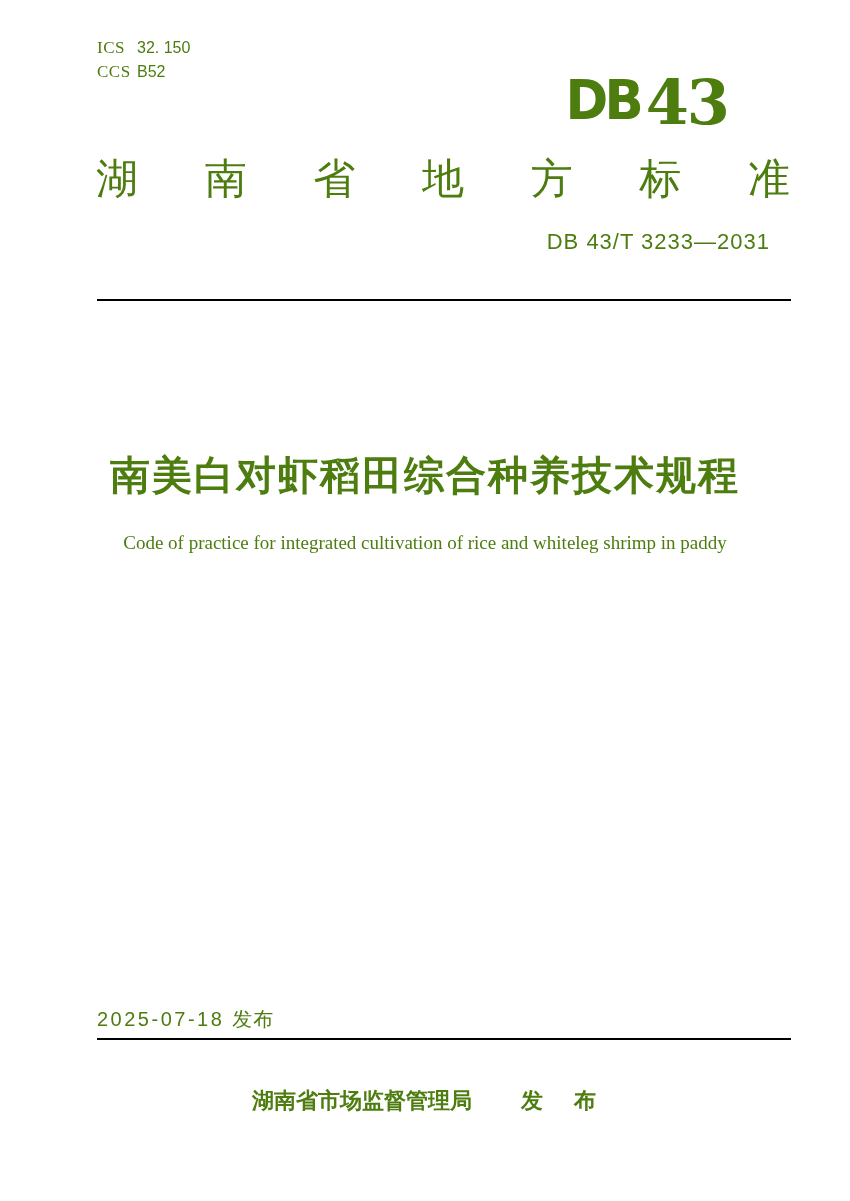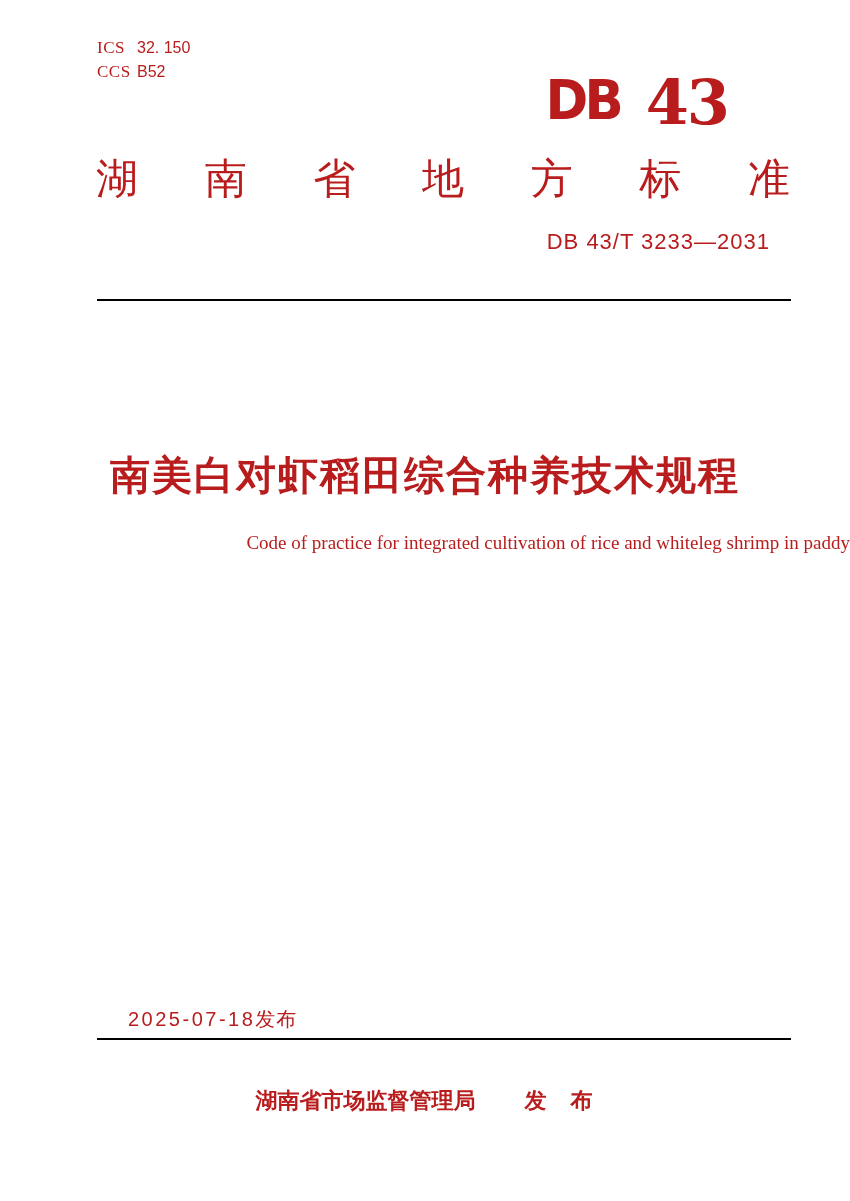--- a/index.html
+++ b/index.html
@@ -3,21 +3,21 @@
 <meta charset="utf-8">
 <style>
   * { margin: 0; padding: 0; box-sizing: border-box; }
   html, body { background: #888; }
   .page {
     position: relative;
     width: 850px;
     height: 1201px;
     margin: 0 auto;
     background: #ffffff;
-    color: #b91c1c;
+    color: #4d7c0f;
     font-family: "Liberation Sans", sans-serif;
     overflow: hidden;
   }
 
   
   .ics-block {
     position: absolute;
     top: 38px;
     left: 97px;
   }
@@ -48,21 +48,21 @@
     font-weight: 900;
     font-size: 56px;
     letter-spacing: -4px;
     transform: scaleX(0.92);
     transform-origin: right;
   }
   .logo-num {
     font-family: "DejaVu Serif", "Liberation Serif", serif;
     font-weight: bold;
     font-size: 62px;
-    margin-left: 26px;
+    margin-left: 6px;
     letter-spacing: -2px;
   }
 
   
   .std-type {
     position: absolute;
     top: 155px;
     left: 96px;
     width: 694px;
     font-size: 42px;
@@ -101,54 +101,54 @@
     text-align: center;
     font-size: 40px;
     font-weight: bold;
     letter-spacing: 2px;
   }
   .title-en {
     position: absolute;
     top: 532px;
     left: 0;
     width: 100%;
-    text-align: right;
+    text-align: center;
     font-family: "Liberation Serif", serif;
     font-size: 19px;
   }
 
   
   .date-row {
     position: absolute;
     top: 1006px;
     left: 97px;
     width: 694px;
     display: flex;
     justify-content: space-between;
     font-size: 20px;
     font-weight: 500;
   }
   .date-item { display: flex; align-items: baseline; }
-  .date-value { letter-spacing: 2.5px; margin-left: 31px; }
-  .date-label { letter-spacing: 1px; }
+  .date-value { letter-spacing: 2.5px; }
+  .date-label { margin-left: 8px; letter-spacing: 1px; }
 
   
   .publisher-row {
     position: absolute;
     top: 1086px;
     left: 0;
     width: 100%;
     display: flex;
     justify-content: center;
     align-items: baseline;
     gap: 49px;
     font-size: 22px;
     font-weight: bold;
   }
-  .publish-label { word-spacing: 14px; letter-spacing: 2px; }
+  .publish-label { word-spacing: 14px; letter-spacing: 2px; font-family: Liberation Mono, monospace; }
 </style>
 </head>
 <body>
 
 <div class="page">
 
   <div class="ics-block">
     <div class="ics-row">
       <span class="ics-label">ICS</span>
       <span class="ics-value">32. 150</span>

